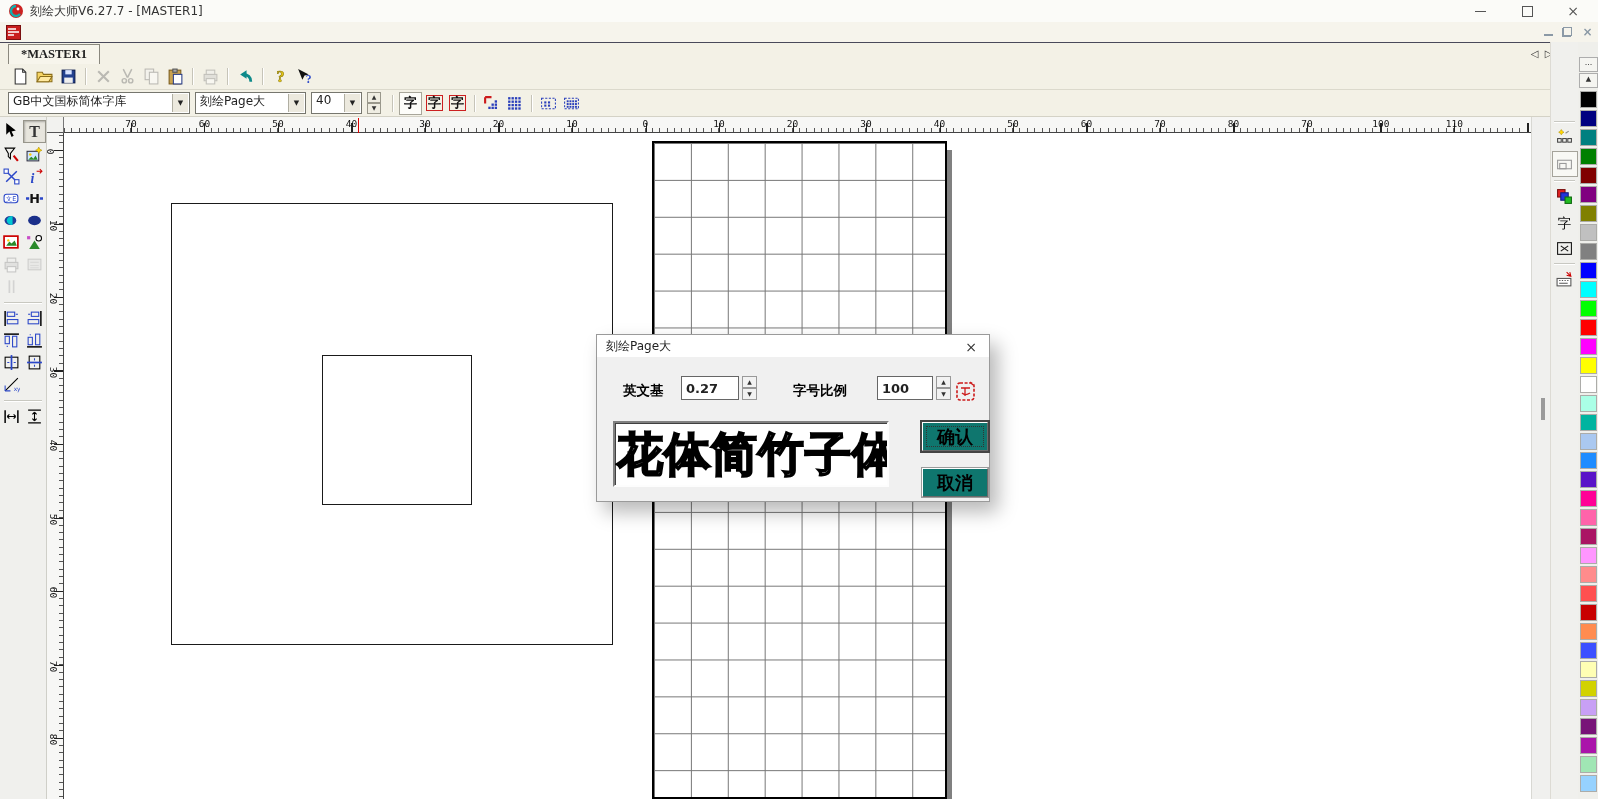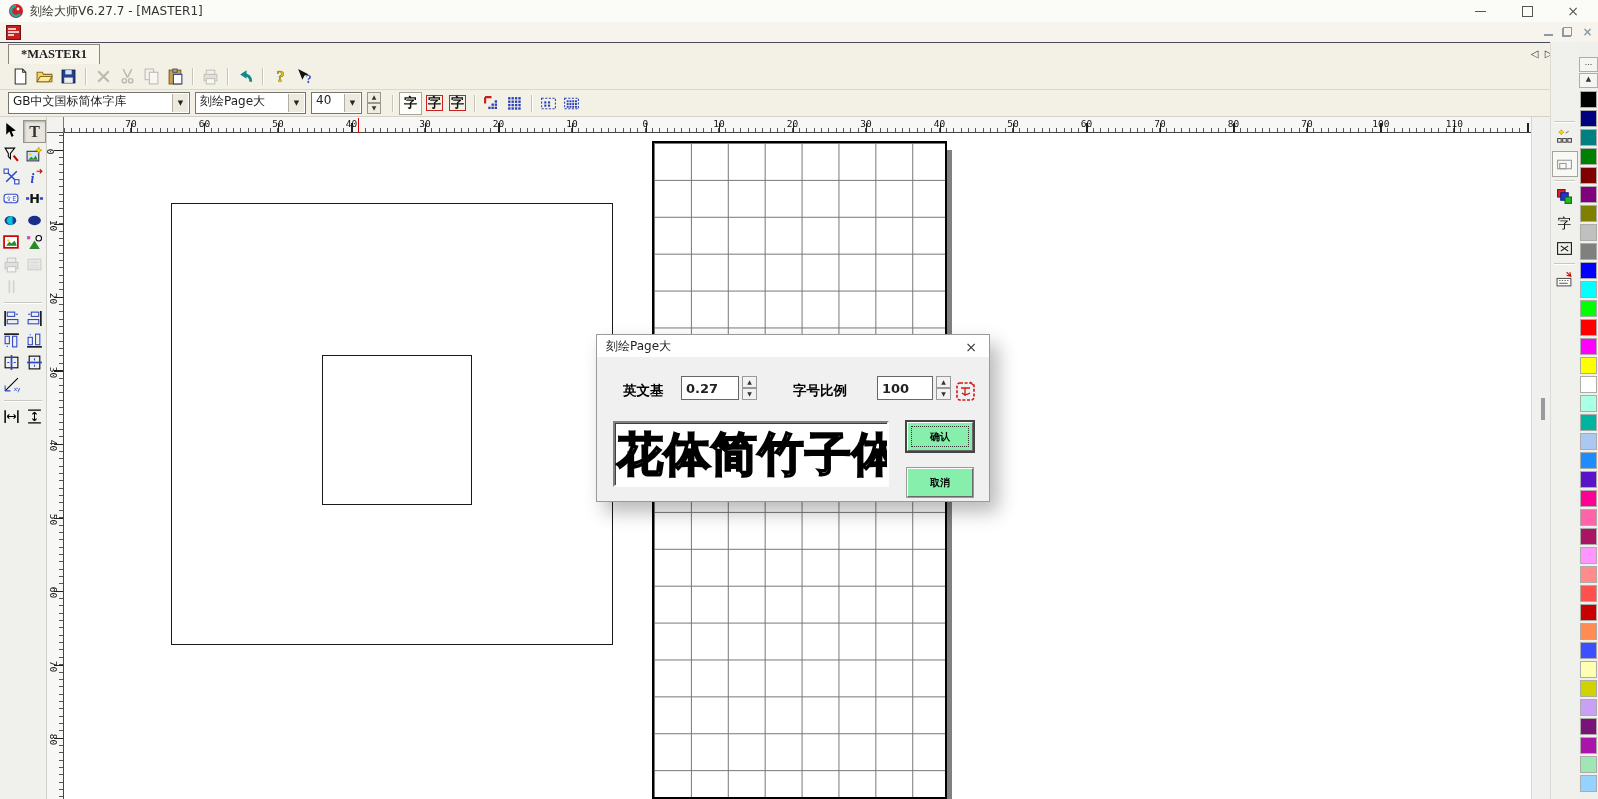--- a/index.html
+++ b/index.html
@@ -77,22 +77,22 @@
           box-shadow:8px 10px 18px rgba(0,0,0,.28);z-index:60;box-sizing:content-box;}
   .dlg-title{height:22px;background:#fff;display:flex;align-items:center;padding-left:9px;font-size:12px;color:#222;}
   .dlg-close{position:absolute;right:9px;top:4px;width:18px;height:16px;display:flex;align-items:center;justify-content:center;color:#333;font-size:14px;}
   .dlg-label{position:absolute;font-weight:bold;font-size:13.5px;color:#000;white-space:nowrap;}
   .dlg-input{position:absolute;height:24px;background:#fff;border:1px solid #666;font-weight:bold;font-size:13px;display:flex;align-items:center;padding-left:4px;box-sizing:border-box;font-family:inherit;}
   .dlg-spin{position:absolute;width:15px;height:24px;display:flex;flex-direction:column;}
   .dlg-spin div{flex:1;border:1px solid #999;background:#f2f2f2;font-size:6px;line-height:9px;text-align:center;color:#333;}
   .preview{position:absolute;left:16px;top:86px;width:272px;height:62px;background:#fff;border:2px solid;border-color:#808080 #fdfdfd #fdfdfd #808080;
            box-shadow:inset 1px 1px 0 #404040;display:flex;align-items:center;overflow:hidden;}
   .preview span{font-size:46px;font-weight:bold;line-height:1;white-space:nowrap;color:#fff;-webkit-text-stroke:2px #000;letter-spacing:1px;margin-left:2px;}
-  .dlg-btn{position:absolute;left:310px;width:64px;height:27px;background:#86efac;border:1px solid;border-color:#fff #6a6a6a #6a6a6a #fff;
-           box-shadow:0 0 0 1px #9a9a9a;display:flex;align-items:center;justify-content:center;font-weight:bold;font-size:10px;color:#000;}
+  .dlg-btn{position:absolute;left:325px;width:64px;height:27px;background:#0f766e;border:1px solid;border-color:#fff #6a6a6a #6a6a6a #fff;
+           box-shadow:0 0 0 1px #9a9a9a;display:flex;align-items:center;justify-content:center;font-weight:bold;font-size:18px;color:#000;}
   .dlg-btn.default{box-shadow:0 0 0 2px #444;}
   .dlg-btn.default::after{content:"";position:absolute;inset:3px;border:1px dotted #333;}
   .seal{position:absolute;left:358px;top:44px;width:22px;height:24px;}
   
   .scrollstrip{position:absolute;left:1531px;top:117px;width:19px;height:682px;background:#f0f0ee;border-left:1px solid #d8d8d3;box-sizing:border-box;}
   .vthumb{position:absolute;left:9px;top:281px;width:4px;height:22px;background:#9a9a9a;}
   .rtoolbar{position:absolute;left:1550px;top:42px;width:28px;height:757px;background:#f0f0ed;border-left:1px solid #dddbd4;box-sizing:border-box;}
   .rbtn{width:24px;height:24px;margin:2px auto;display:flex;align-items:center;justify-content:center;}
   .rbtn.pressed{background:#f8f8f4;border:1px solid #a5a39a;}
   .rsep{height:1px;background:#c8c8c2;box-shadow:0 1px 0 #fff;margin:3px 3px;}

